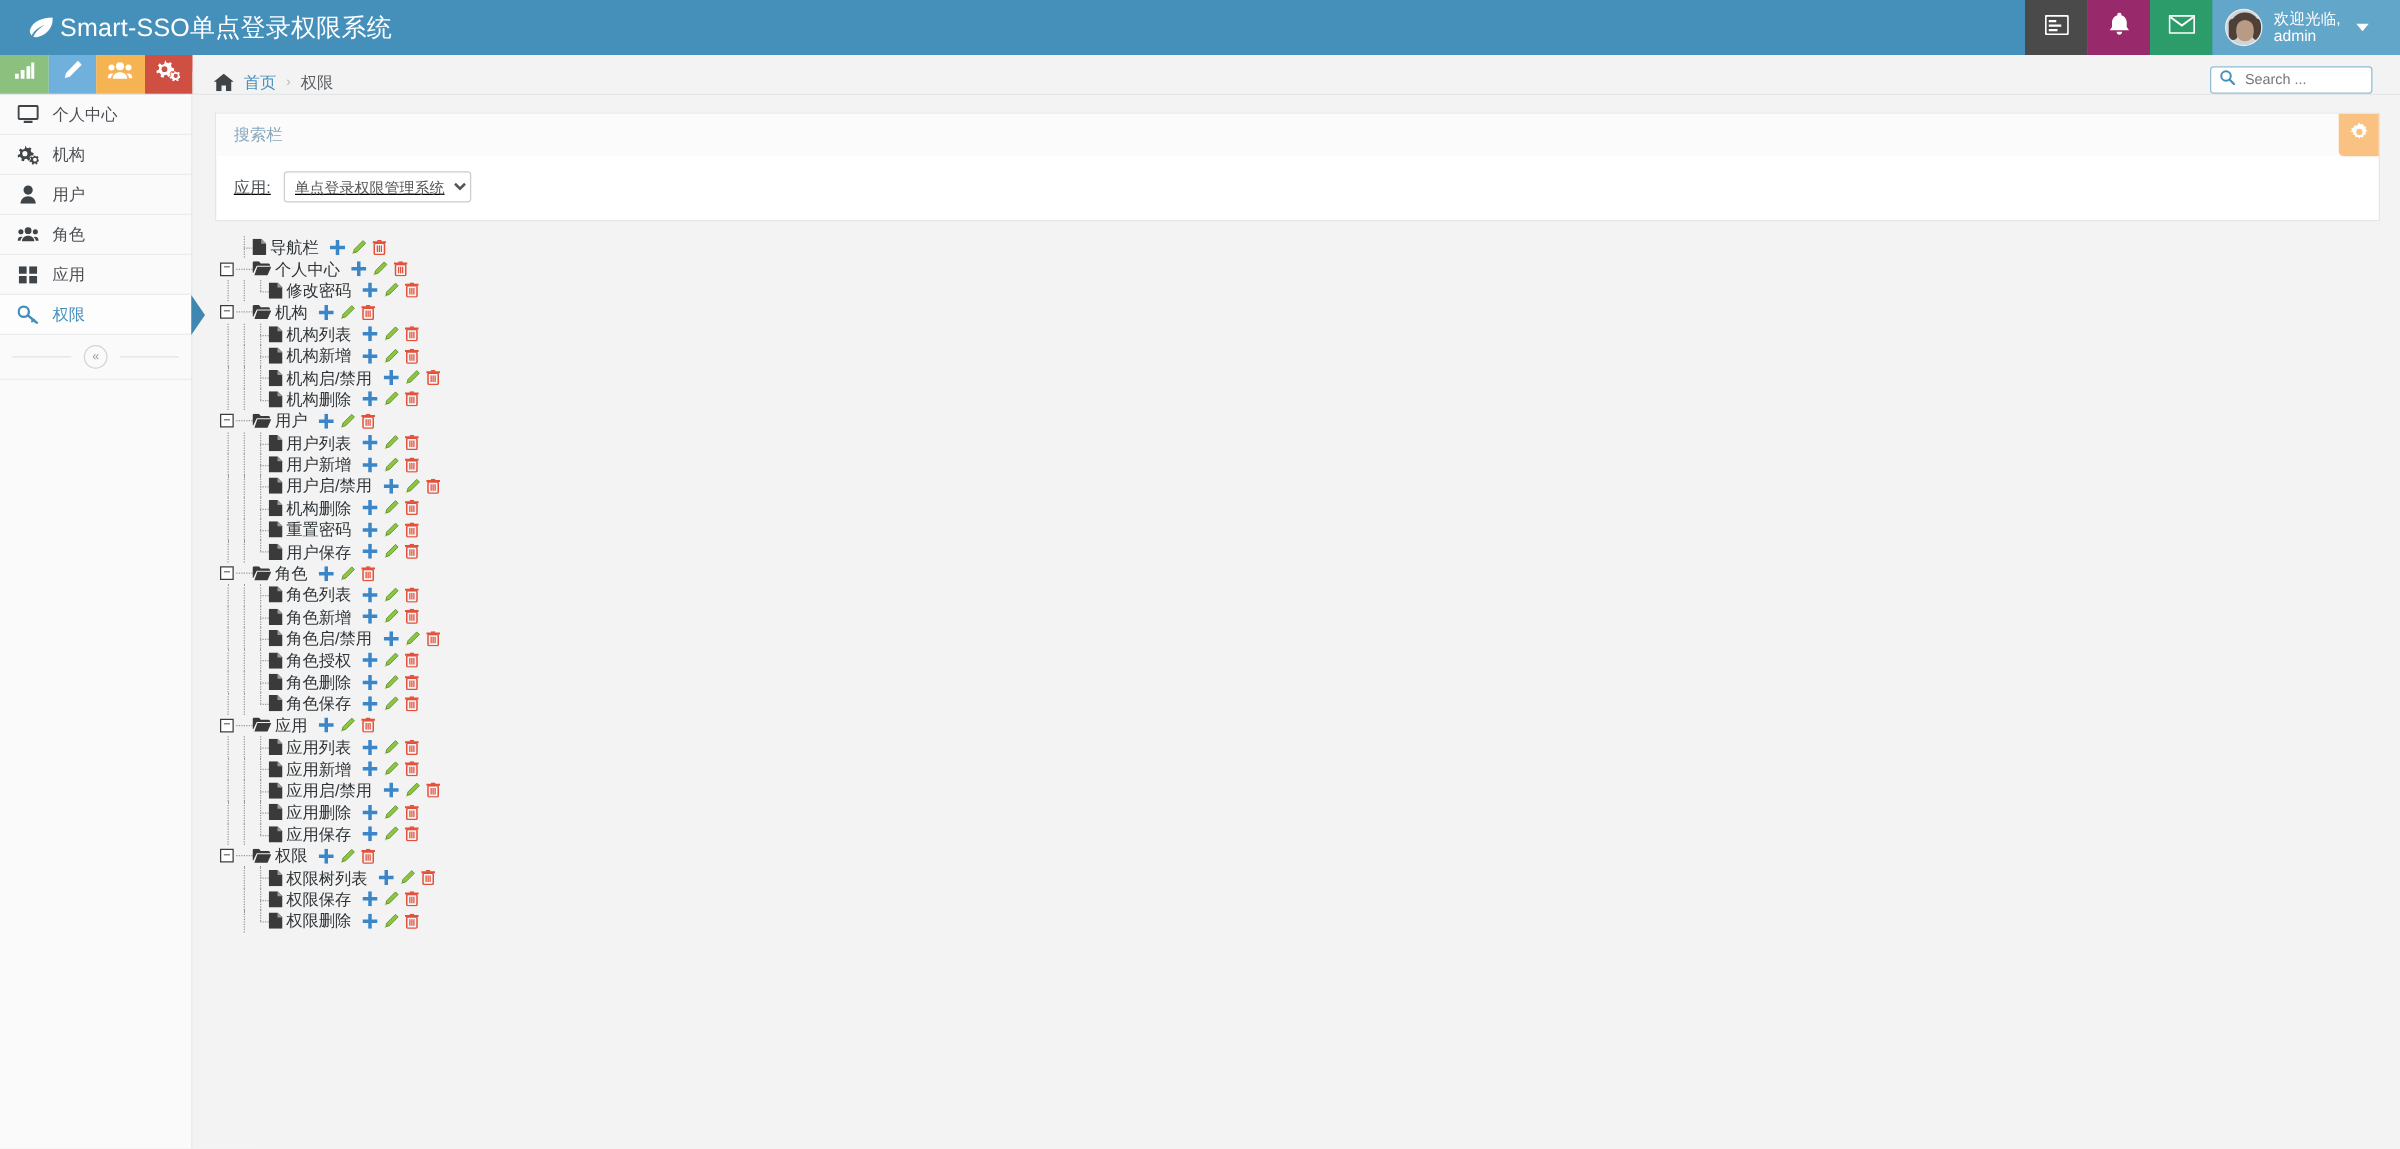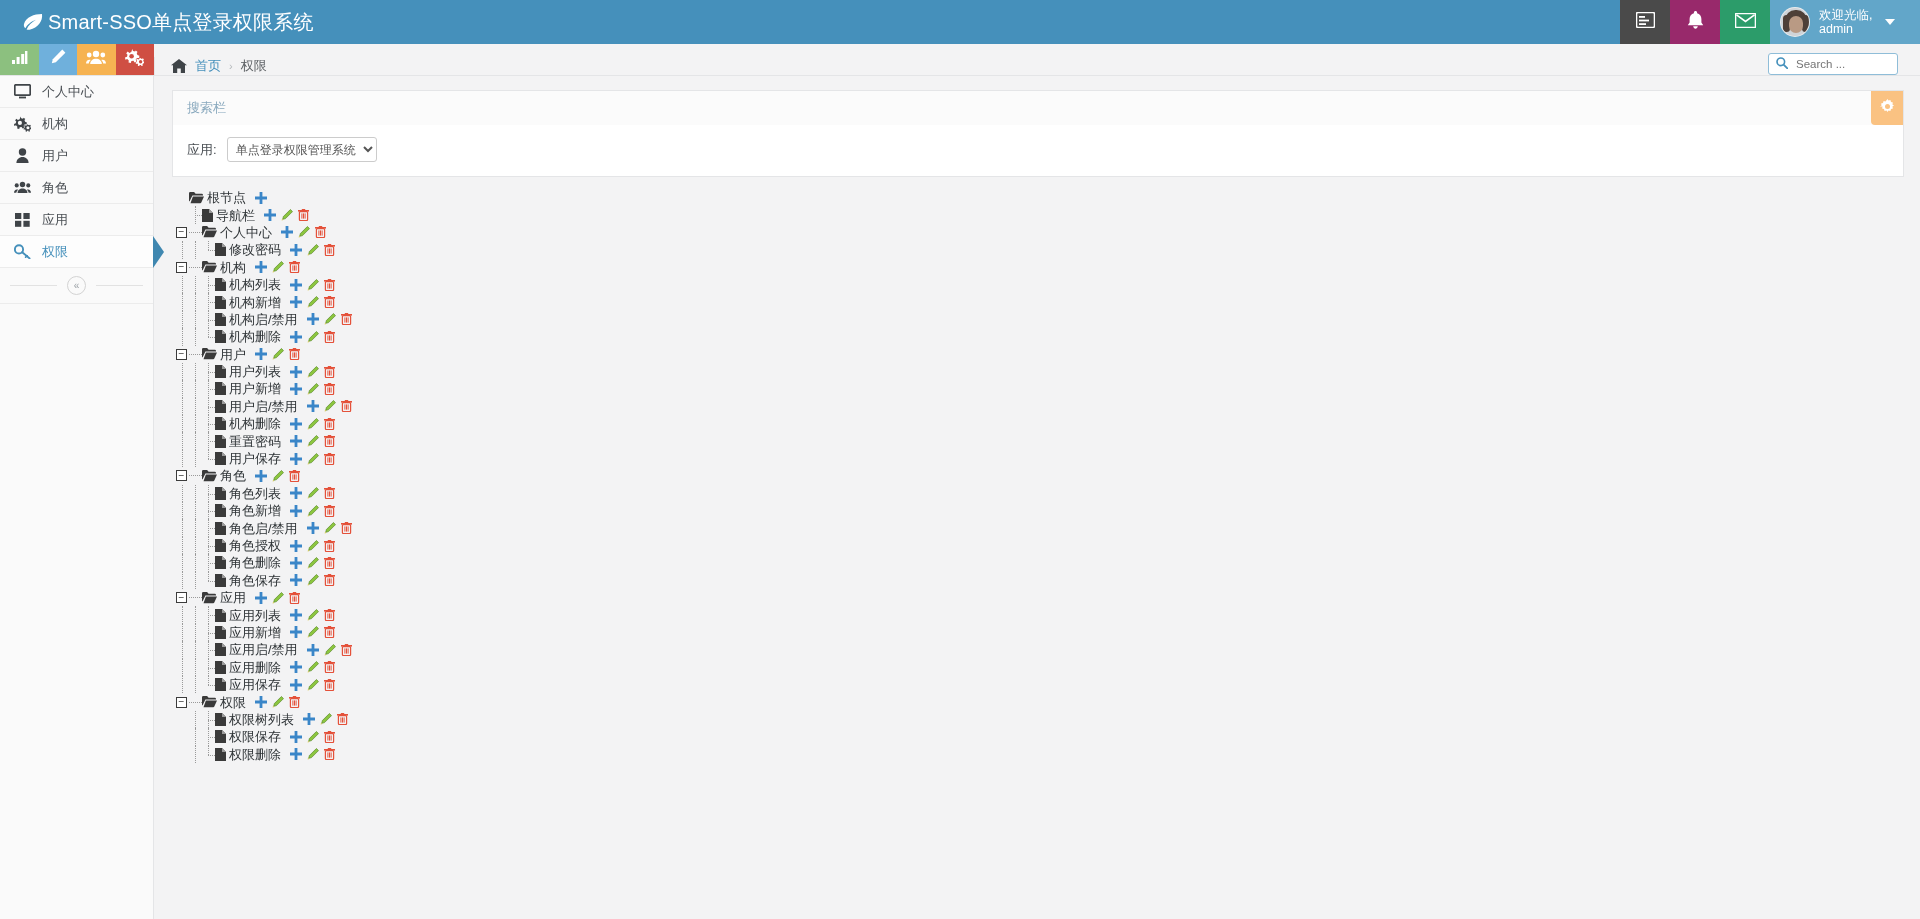--- a/index.html
+++ b/index.html
@@ -120,21 +120,21 @@
   }
   .panel-head {
     height: 34px; display: flex; align-items: center; padding: 0 14px;
     font-size: 13px; color: #88a8bd; background: #fbfbfb;
   }
   .panel-gear {
     position: absolute; right: 0; top: 0; width: 32px; height: 34px;
     background: #fac282; color: #fff; display: flex; align-items: center;
     justify-content: center; border-radius: 0 0 0 4px; cursor: pointer;
   }
-  .panel-body { padding: 12px 14px 14px 14px; display: flex; align-items: center; gap: 10px; }
+  .panel-body { padding: 12px 14px 14px 14px; display: flex; align-items: center; gap: 10px; text-decoration: underline; }
   .form-label { font-size: 13px; color: #4a4f54; }
   .form-select {
     height: 25px; font-size: 12px; padding: 2px 4px; color: #555;
     border: 1px solid #ccc; border-radius: 3px; background: #fff;
     font-family: "Liberation Sans", sans-serif; min-width: 148px;
   }
 
   
   .tree { padding: 4px 0 0 4px; font-size: 13px; color: #2f3437; }
   .tnode { display: flex; align-items: center; height: 17.4px; white-space: nowrap; position: relative; }
@@ -383,35 +383,20 @@
           <span class="form-label">应用:</span>
           <select class="form-select">
             <option>单点登录权限管理系统</option>
           </select>
         </div>
       </div>
 
       <div class="tree" id="tree-root">
           <div class="tnode">
             <span class="tgl-spacer"></span>
-            <span class="folder-ic">
-              <svg width="15" height="12" viewBox="0 0 15 12">
-                <path d="M0 1.2A1.2 1.2 0 0 1 1.2 0h3.9l1.5 1.7h6.2A1.2 1.2 0 0 1 14 2.9v.7H3.4L.6 9.3 0 9.2z" fill="#3a3a3a"></path>
-                <path d="M3.9 4.4H15l-2.7 6.1a1.2 1.2 0 0 1-1.1.7H1.5z" fill="#3a3a3a"></path>
-              </svg>
-            </span>
-            <span class="label">根节点</span>
-            <span class="act add">
-              <svg width="12" height="12" viewBox="0 0 12 12">
-                <path d="M4.6 0h2.8v4.6H12v2.8H7.4V12H4.6V7.4H0V4.6h4.6z" fill="#3a86c8"></path>
-              </svg>
-            </span>
-          </div>
-          <div class="tnode">
-            <span class="tgl-spacer"></span>
             <span class="elbow thru"></span>
             <span class="file-ic">
               <svg width="11" height="13" viewBox="0 0 11 13">
                 <path d="M0 0h7l4 4v9H0z" fill="#3a3a3a"></path>
                 <path d="M7 0l4 4H7z" fill="#9a9a9a"></path>
               </svg>
             </span>
             <span class="label">导航栏</span>
             <span class="act add">
               <svg width="12" height="12" viewBox="0 0 12 12">

